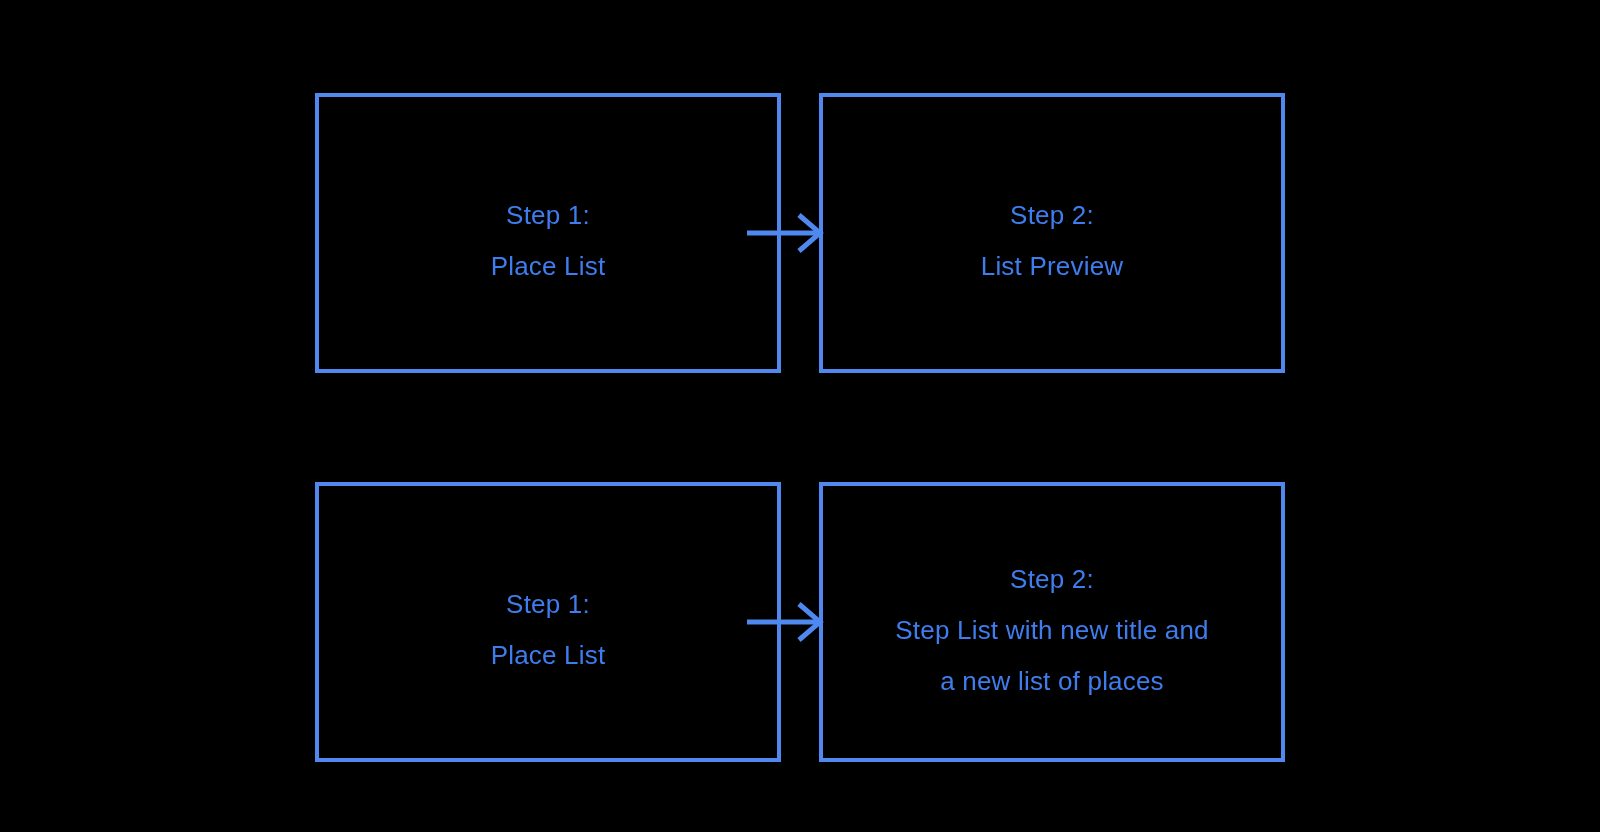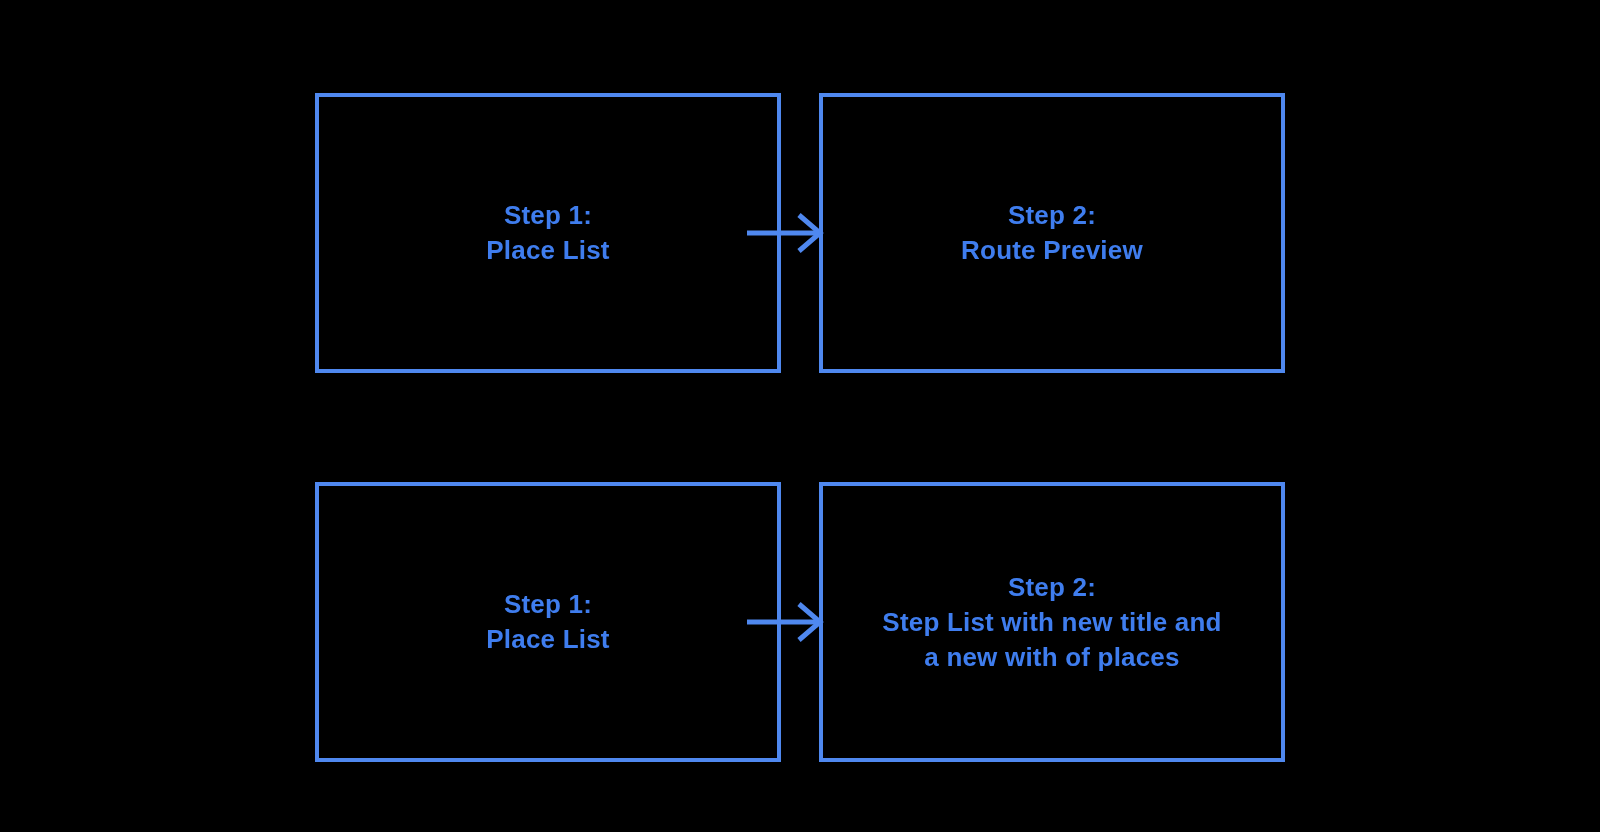--- a/index.html
+++ b/index.html
@@ -31,24 +31,25 @@
     display: flex;
     flex-direction: column;
     align-items: center;
     justify-content: center;
     text-align: center;
   }
   .flow-box .line {
     display: block;
     color: var(--text);
     font-size: 26px;
-    font-weight: 700;
+    font-weight: 400;
     line-height: 35px;
     letter-spacing: 0.2px;
     white-space: nowrap;
+    margin-top: 16px;
   }
   #box-step1-top    { left: 315px; top: 93px;  }
   #box-step2-top    { left: 819px; top: 93px;  }
   #box-step1-bottom { left: 315px; top: 482px; }
   #box-step2-bottom { left: 819px; top: 482px; }
   .arrow-layer {
     position: absolute;
     left: 0; top: 0;
     width: 1600px;
     height: 832px;
@@ -60,32 +61,32 @@
 
 <div class="canvas">
 
   <div class="flow-box" id="box-step1-top">
     <span class="line">Step 1:</span>
     <span class="line">Place List</span>
   </div>
 
   <div class="flow-box" id="box-step2-top">
     <span class="line">Step 2:</span>
-    <span class="line">Route Preview</span>
+    <span class="line">List Preview</span>
   </div>
 
   <div class="flow-box" id="box-step1-bottom">
     <span class="line">Step 1:</span>
     <span class="line">Place List</span>
   </div>
 
   <div class="flow-box" id="box-step2-bottom">
     <span class="line">Step 2:</span>
     <span class="line">Step List with new title and</span>
-    <span class="line">a new with of places</span>
+    <span class="line">a new list of places</span>
   </div>
 
   <svg class="arrow-layer" width="1600" height="832" viewBox="0 0 1600 832" xmlns="http://www.w3.org/2000/svg">
     <g stroke="#4f88ef" stroke-width="5" fill="none">
       <line x1="747" y1="233" x2="818" y2="233"></line>
       <polyline points="799,215 820,233 799,251"></polyline>
     </g>
     <g stroke="#4f88ef" stroke-width="5" fill="none">
       <line x1="747" y1="622" x2="818" y2="622"></line>
       <polyline points="799,604 820,622 799,640"></polyline>

